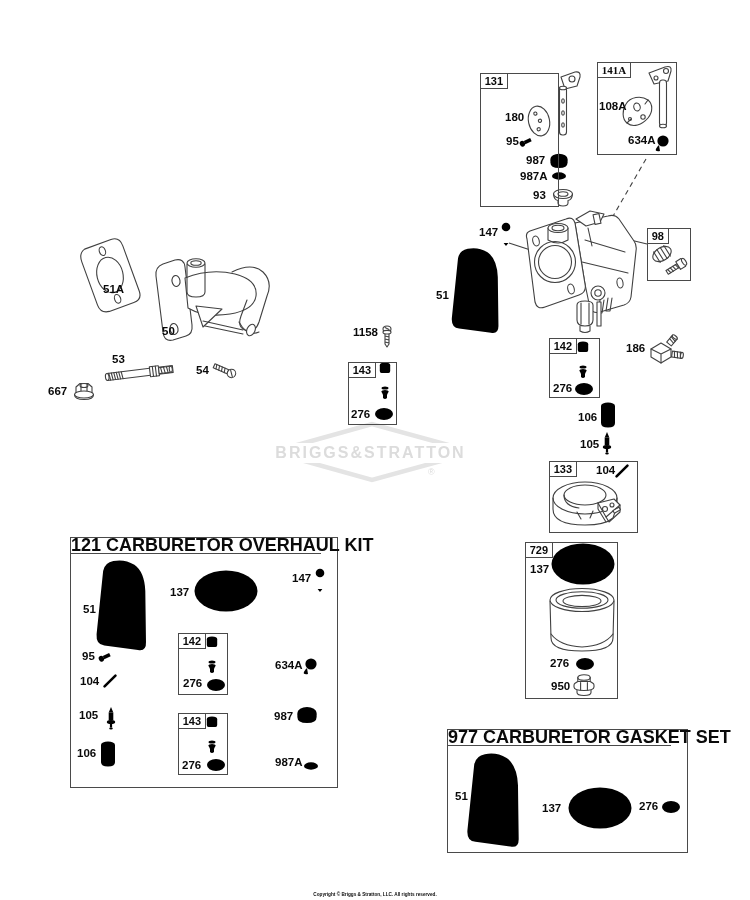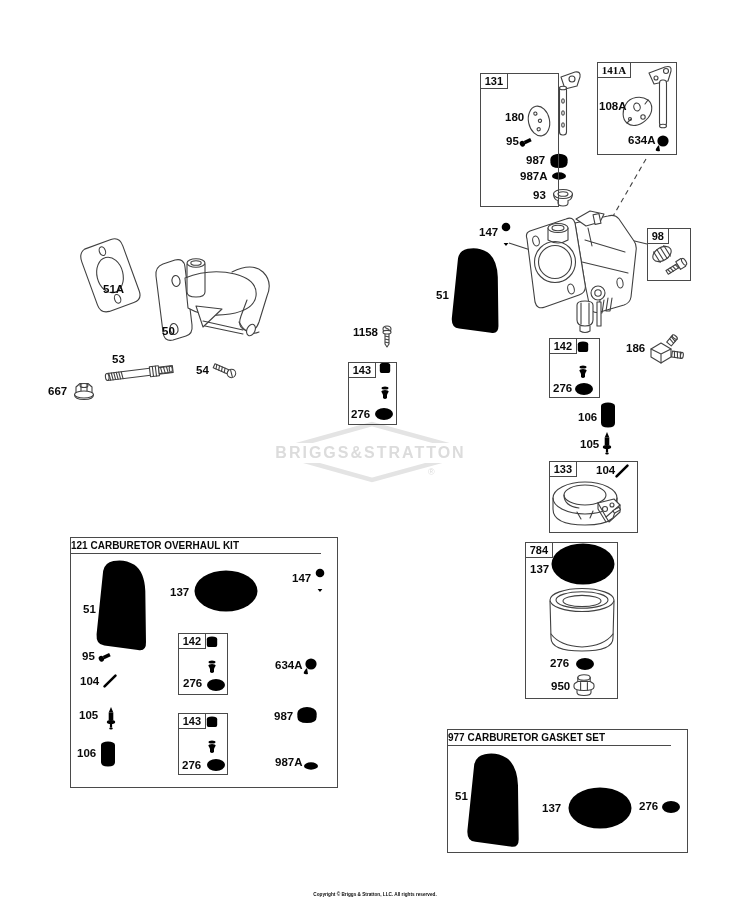--- a/index.html
+++ b/index.html
@@ -10,21 +10,21 @@
            font-weight:bold;font-size:16px;letter-spacing:2px;color:#dcdcdc;line-height:16px;}
   .wm-reg{position:absolute;left:170px;top:52px;font-size:9px;color:#dcdcdc;}
   svg.art{position:absolute;left:0;top:0;z-index:2;}
   .part *{stroke:#414141;stroke-width:1.1;fill:#fff;stroke-linejoin:round;stroke-linecap:round;}
   .part .ln{fill:none;}
   .ld{stroke:#414141;stroke-width:1.1;fill:none;}
   .box{position:absolute;border:1.3px solid #4a4a4a;background:transparent;z-index:3;box-sizing:border-box;}
   .tag{position:absolute;left:-1.3px;top:-1.3px;border:1.3px solid #4a4a4a;background:#fff;
        font-size:11px;font-weight:bold;line-height:12px;padding:1px 4px;white-space:nowrap;}
   .box-title{position:absolute;left:0;top:0;right:16px;height:15px;border-bottom:1.3px solid #4a4a4a;
-       font-size:10px;font-weight:bold;line-height:15px;white-space:nowrap;}
+       text-align:center;font-size:18px;font-weight:bold;line-height:15px;white-space:nowrap;}
   .plabel{position:absolute;font-size:11.5px;font-weight:bold;z-index:4;white-space:nowrap;}
   .copyright{position:absolute;left:0;right:0;top:891px;text-align:center;font-size:6px;
        font-weight:bold;z-index:4;transform:scaleX(0.78);}
 </style>
 </head>
 <body>
 
 <div class="canvas">
 
   <div class="watermark">
@@ -316,21 +316,21 @@
   <div class="box" style="left:549px;top:338px;width:51px;height:60px;">
     <span class="tag">142</span>
   </div>
   <div class="box" style="left:348px;top:362px;width:49px;height:63px;">
     <span class="tag">143</span>
   </div>
   <div class="box" style="left:549px;top:461px;width:89px;height:72px;padding-left:40px;">
     <span class="tag">133</span>
   </div>
   <div class="box" style="left:525px;top:542px;width:93px;height:157px;">
-    <span class="tag">784</span>
+    <span class="tag">729</span>
   </div>
   <div class="box" style="left:70px;top:537px;width:268px;height:251px;">
     <div class="box-title">121 CARBURETOR OVERHAUL KIT</div>
   </div>
   <div class="box" style="left:178px;top:633px;width:50px;height:62px;">
     <span class="tag">142</span>
   </div>
   <div class="box" style="left:178px;top:713px;width:50px;height:62px;">
     <span class="tag">143</span>
   </div>

